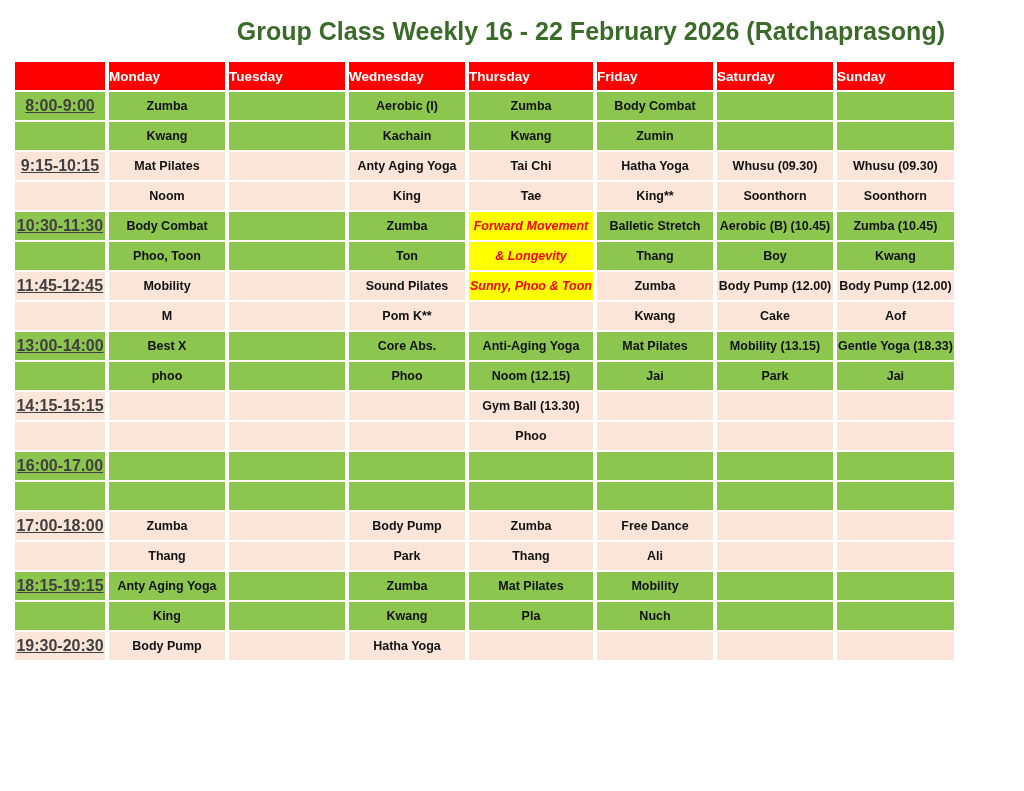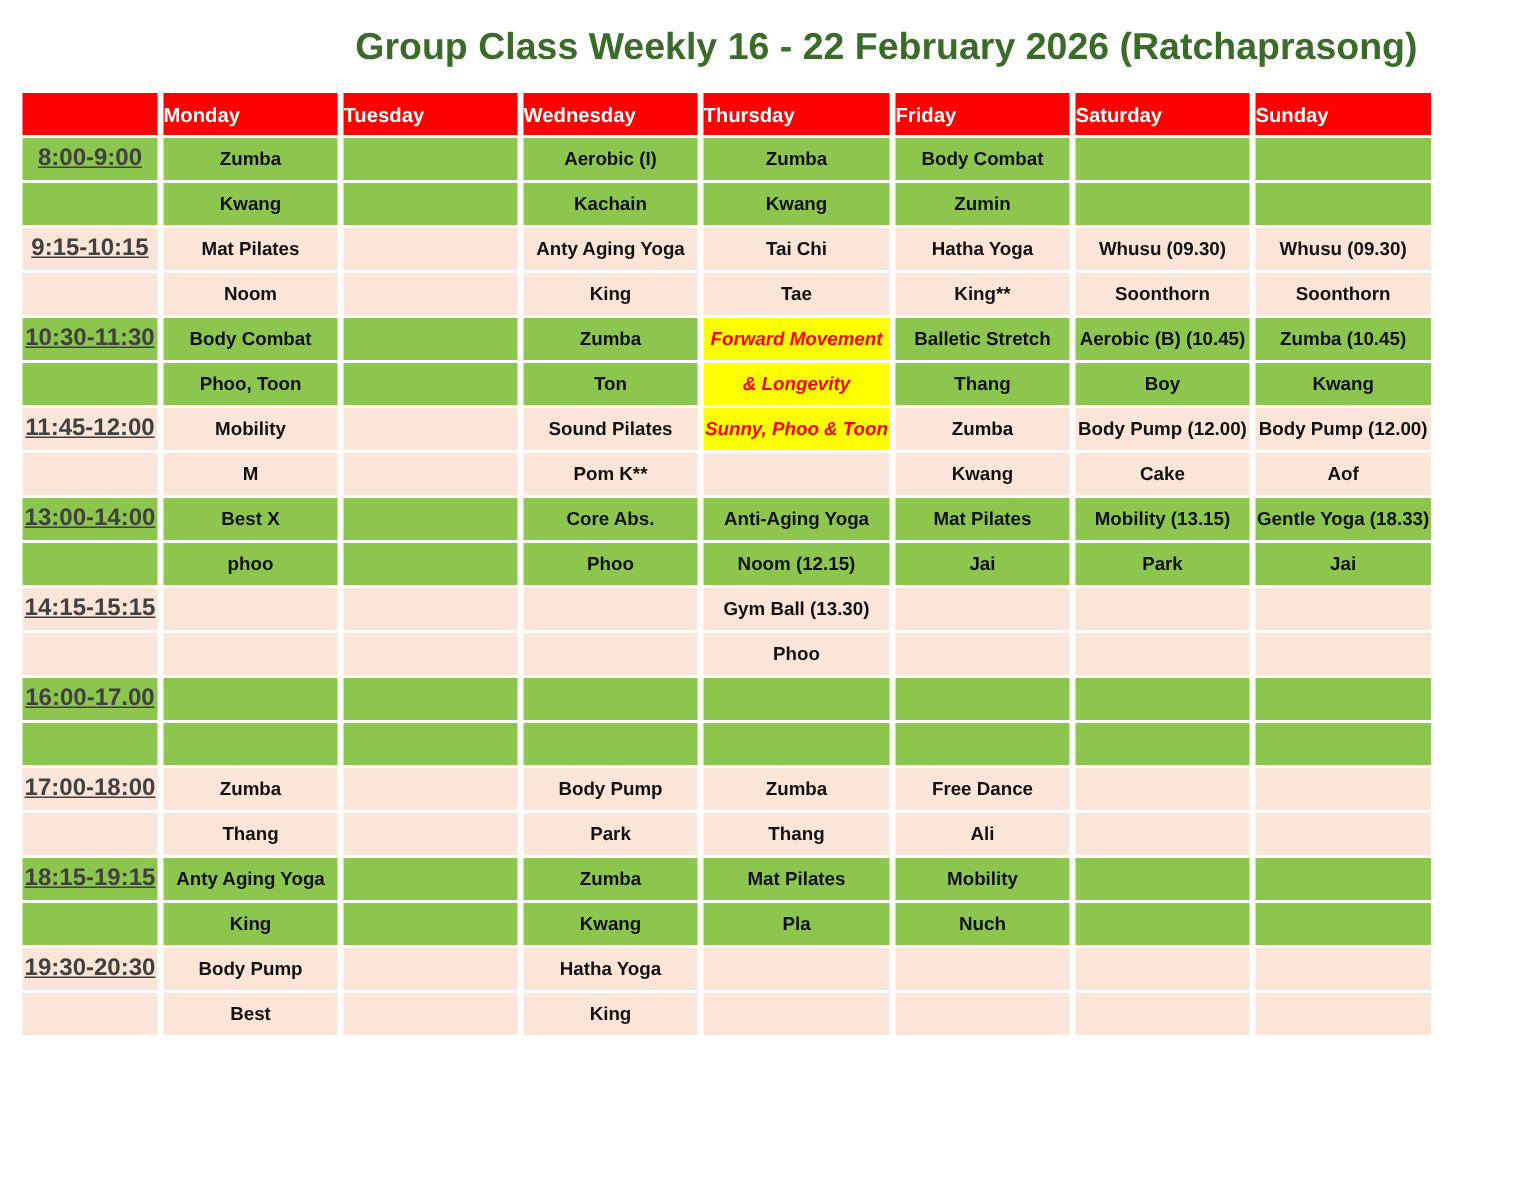--- a/index.html
+++ b/index.html
@@ -147,21 +147,21 @@
         <td class="green time"></td>
         <td class="green">Phoo, Toon</td>
         <td class="green"></td>
         <td class="green">Ton</td>
         <td class="yellow">&amp; Longevity</td>
         <td class="green">Thang</td>
         <td class="green">Boy</td>
         <td class="green">Kwang</td>
       </tr>
       <tr>
-        <td class="peach time">11:45-12:00</td>
+        <td class="peach time">11:45-12:45</td>
         <td class="peach">Mobility</td>
         <td class="peach"></td>
         <td class="peach">Sound Pilates</td>
         <td class="yellow">Sunny, Phoo &amp; Toon</td>
         <td class="peach">Zumba</td>
         <td class="peach">Body Pump (12.00)</td>
         <td class="peach">Body Pump (12.00)</td>
       </tr>
       <tr>
         <td class="peach time"></td>
@@ -276,24 +276,14 @@
       <tr>
         <td class="peach time">19:30-20:30</td>
         <td class="peach">Body Pump</td>
         <td class="peach"></td>
         <td class="peach">Hatha Yoga</td>
         <td class="peach"></td>
         <td class="peach"></td>
         <td class="peach"></td>
         <td class="peach"></td>
       </tr>
-      <tr>
-        <td class="peach time"></td>
-        <td class="peach">Best</td>
-        <td class="peach"></td>
-        <td class="peach">King</td>
-        <td class="peach"></td>
-        <td class="peach"></td>
-        <td class="peach"></td>
-        <td class="peach"></td>
-      </tr>
     </tbody>
 </table>
 
 </body></html>

